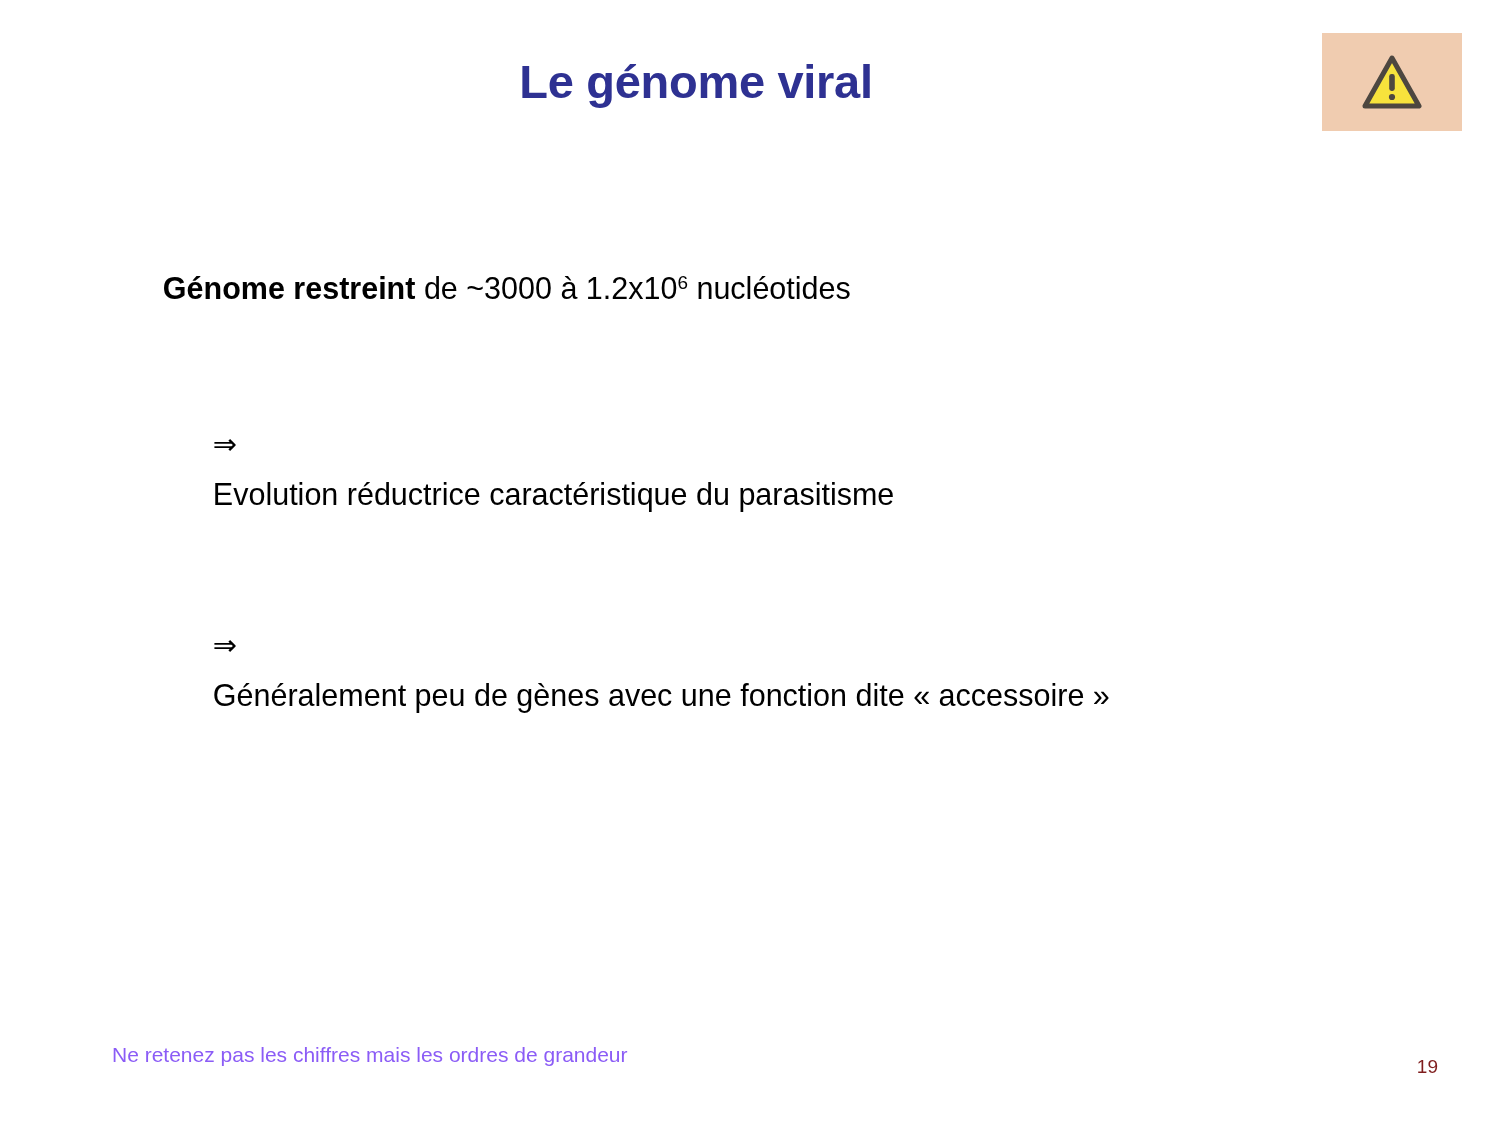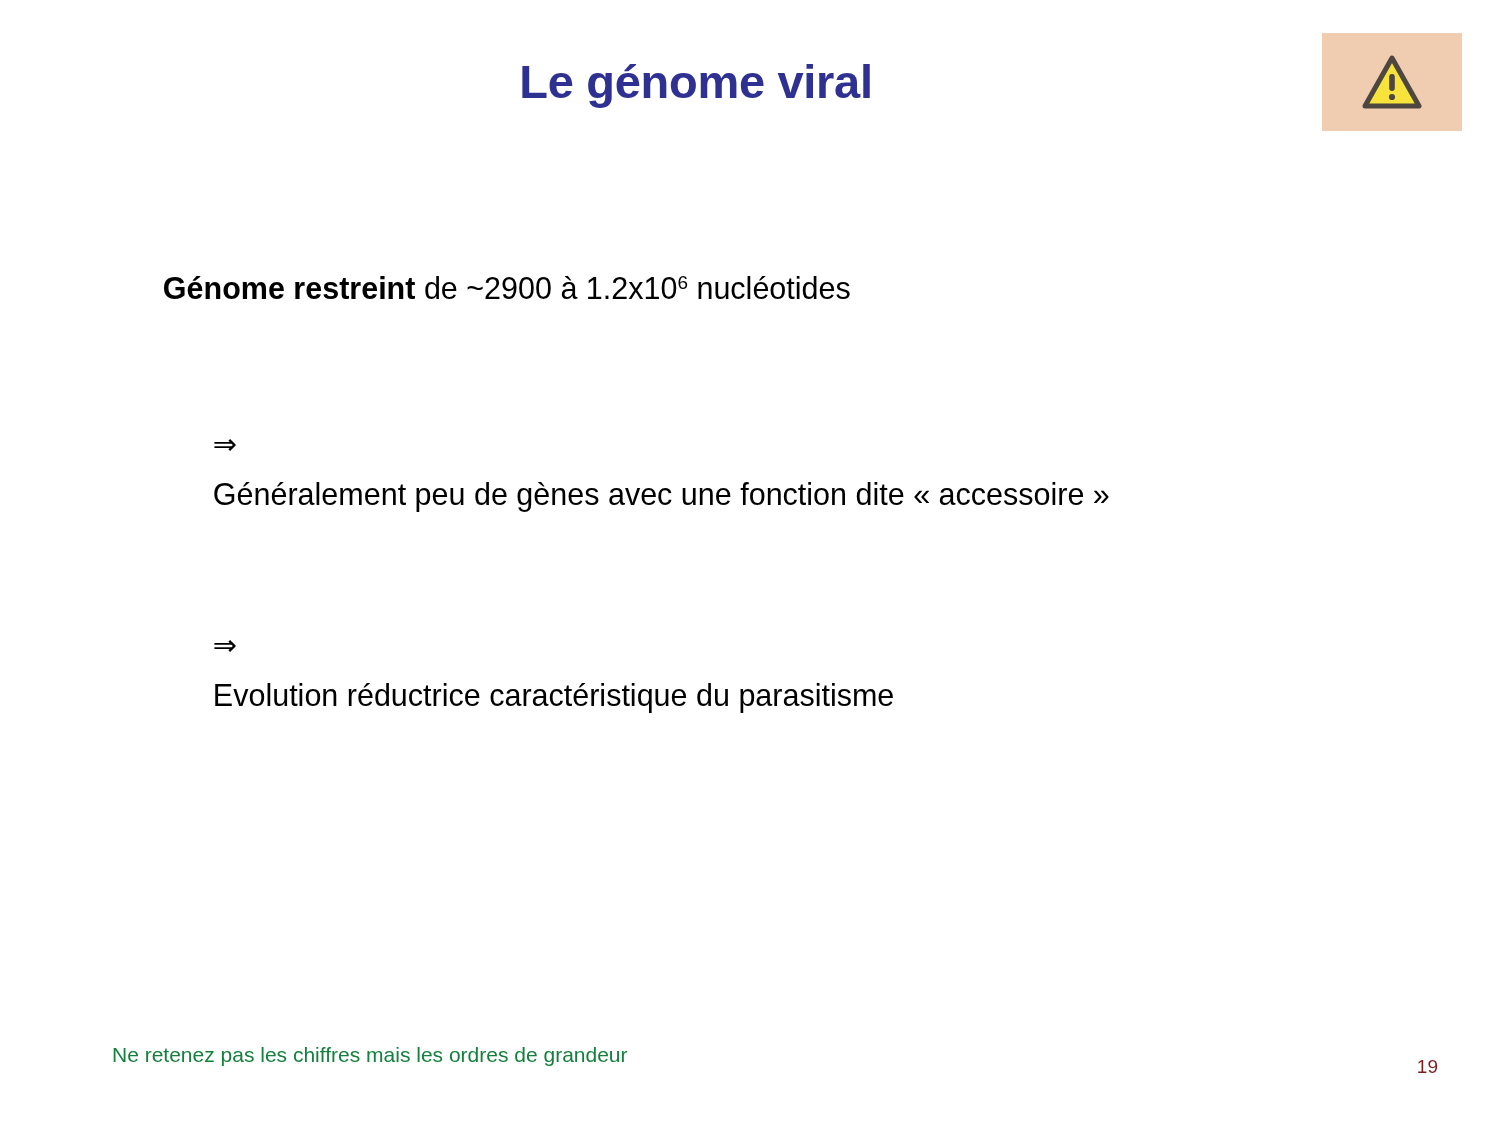--- a/index.html
+++ b/index.html
@@ -74,21 +74,21 @@
   .b   { font-weight: bold; text-align: right; }
   sup  { font-size: 0.62em; vertical-align: baseline; position: relative; top: -0.52em; }
   .arrow { font-family: "DejaVu Sans", sans-serif; font-size: 29px; }
 
   
   .footer-note {
     position: absolute;
     left: 112px;
     top: 1043px;
     font-size: 21px;
-    color: #15803d;
+    color: #8b5cf6;
   }
   .page-number {
     position: absolute;
     right: 62px;
     top: 1056px;
     font-size: 19px;
     color: #7f1d1d;
   }
 </style>
 </head>
@@ -104,32 +104,32 @@
         <path d="M31 4 L58 52 L4 52 Z" fill="#F7E33C" stroke="#4D4740" stroke-width="5" stroke-linejoin="round"></path>
         <rect x="28.2" y="20" width="5.6" height="17" rx="2.4" fill="#4D4740"></rect>
         <circle cx="31" cy="43" r="3.1" fill="#4D4740"></circle>
       </svg>
     </span>
   </div>
 
   <div class="body-block">
 
     <div class="line">
-      <span class="b">Génome restreint</span><span> de ~2900 à 1.2x10</span><sup>6</sup><span> nucléotides</span>
+      <span class="b">Génome restreint</span><span> de ~3000 à 1.2x10</span><sup>6</sup><span> nucléotides</span>
     </div>
 
 
     <div class="line bullet">
       <span class="arrow">⇒</span>
-      <span>Généralement peu de gènes avec une fonction dite « accessoire »</span>
+      <span>Evolution réductrice caractéristique du parasitisme</span>
     </div>
 
     <div class="line bullet">
       <span class="arrow">⇒</span>
-      <span>Evolution réductrice caractéristique du parasitisme</span>
+      <span>Généralement peu de gènes avec une fonction dite « accessoire »</span>
     </div>
 
     <div class="spacer"></div>
 
   </div>
 
   <div class="footer-note">Ne retenez pas les chiffres mais les ordres de grandeur</div>
 
   <div class="page-number">19</div>
 

